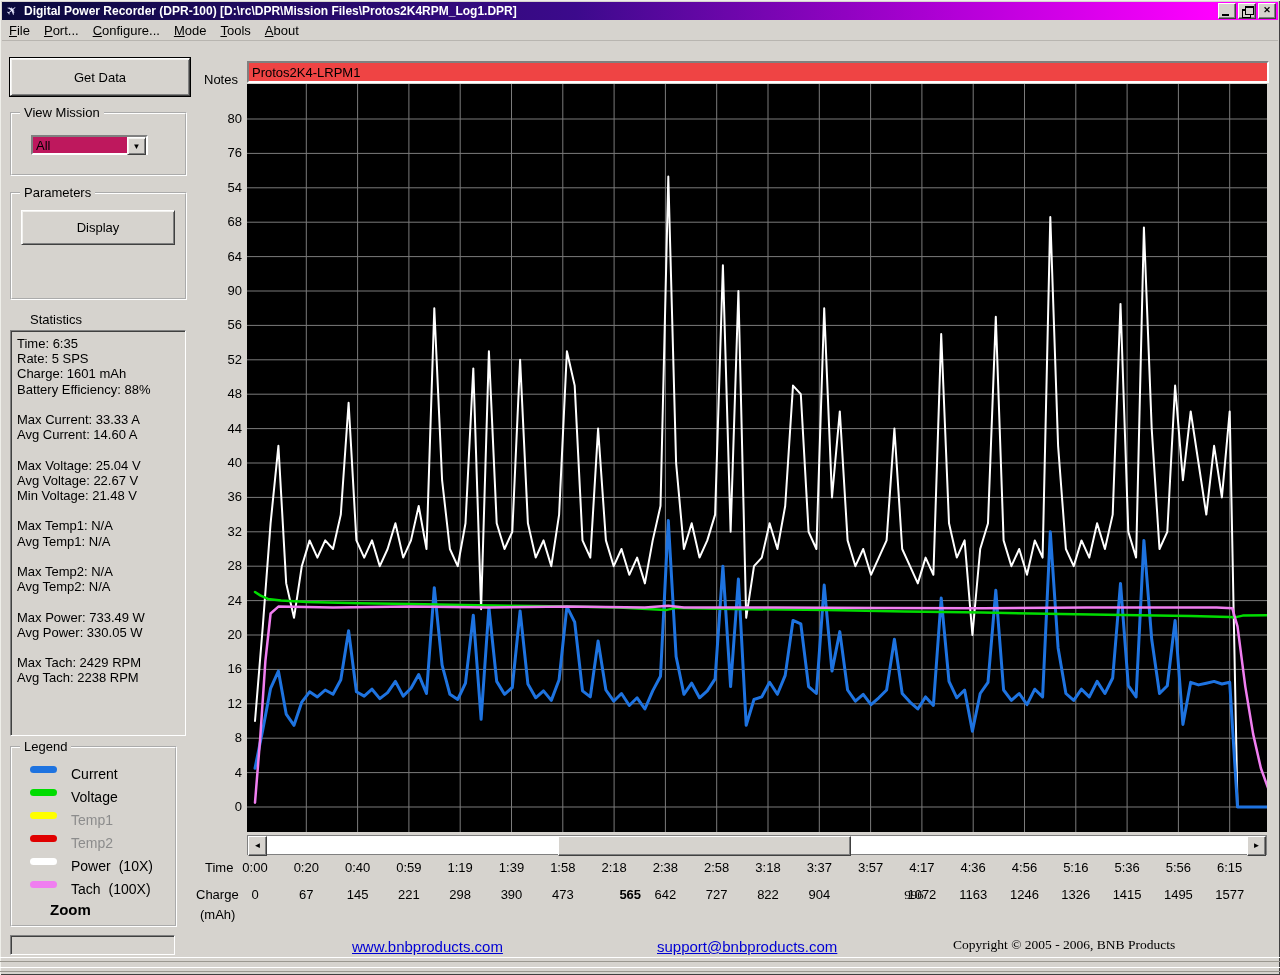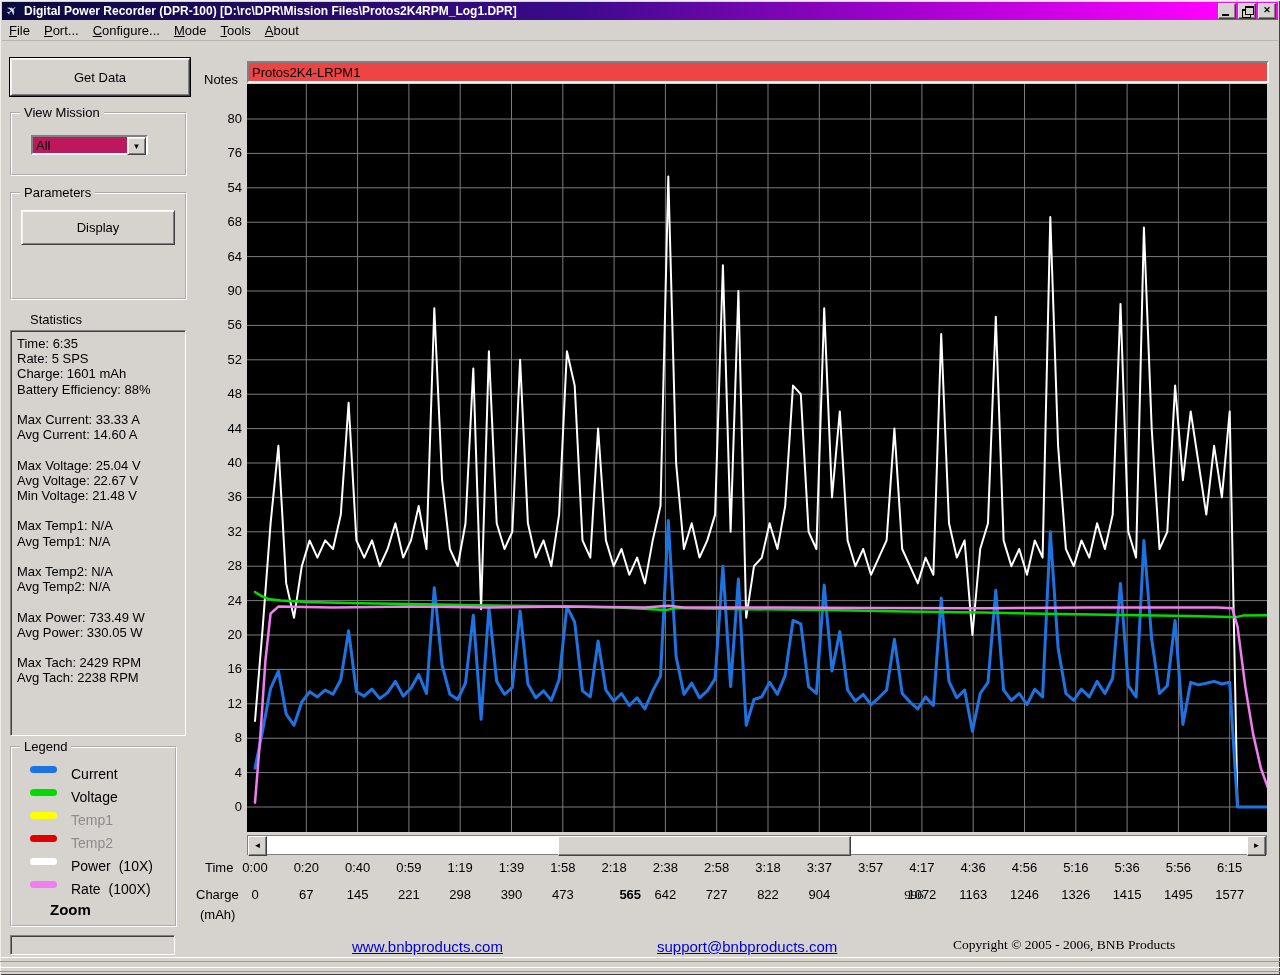--- a/index.html
+++ b/index.html
@@ -154,21 +154,21 @@
     <span class="legend-swatch" style="background: rgb(224, 0, 0);"></span>
     <span class="legend-label legend-dim">Temp2</span>
   </div>
   <div class="legend-row" style="top:110px;">
     <span class="legend-swatch" style="background: rgb(255, 255, 255);"></span>
     <span class="legend-label">Power</span>
     <span class="legend-mult">(10X)</span>
   </div>
   <div class="legend-row" style="top:133px;">
     <span class="legend-swatch" style="background: rgb(240, 126, 240);"></span>
-    <span class="legend-label">Rate</span>
+    <span class="legend-label">Tach</span>
     <span class="legend-mult">(100X)</span>
   </div>
   <div style="position:absolute;left:38px;top:153px;font-weight:bold;font-size:15px;">Zoom</div>
 </div>
 
 <div class="sunken" style="position:absolute;left:10px;top:935px;width:163px;height:18px;background:#d6d3ce;"></div>
 
 <div class="axis-label" style="left:204px;top:72px;">Notes</div>
 <input class="notes-input" value="Protos2K4-LRPM1" style="">
 

